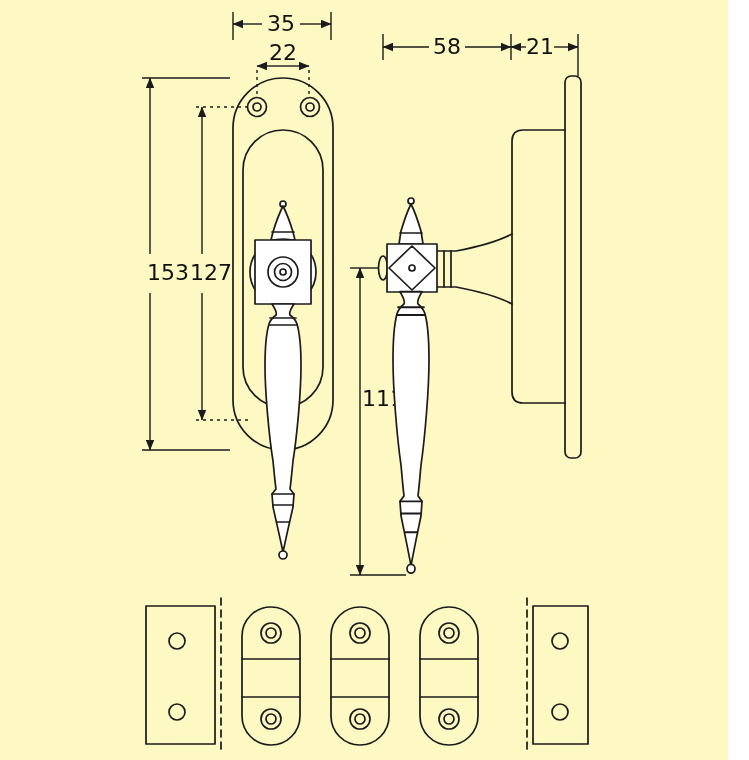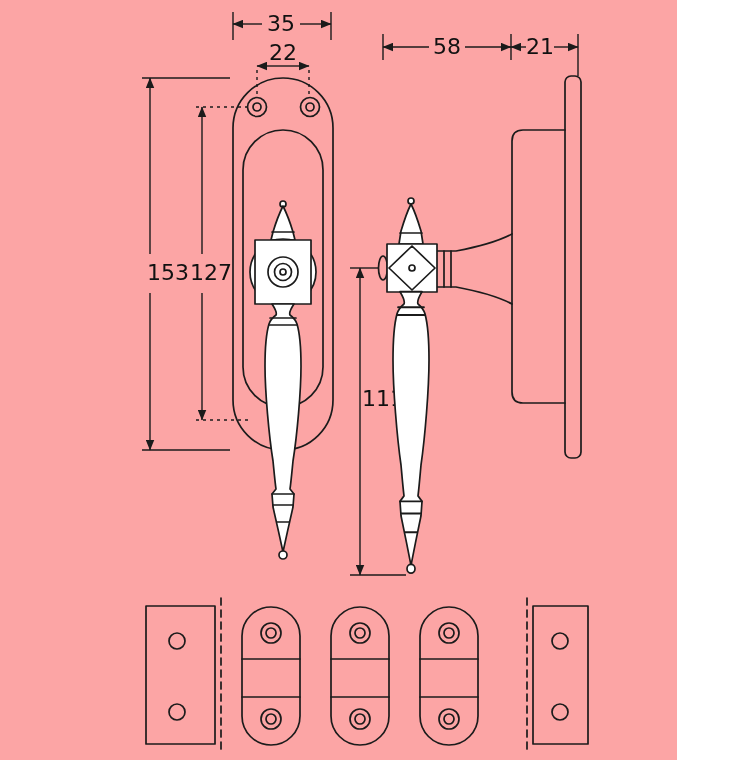--- a/index.html
+++ b/index.html
@@ -2,23 +2,23 @@
 <html><head>
 <meta charset="utf-8">
 <style>
   html, body {
     margin: 0;
     padding: 0;
     background: #ffffff;
   }
   .stage {
     position: relative;
-    width: 677px;
+    width: 728px;
     height: 760px;
-    background: #fca5a5;
+    background: #fef9c3;
     overflow: hidden;
   }
   svg { display: block; }
   .ln   { fill: none;    stroke: #1b1b1b; stroke-width: 1.7; stroke-linecap: round; stroke-linejoin: round; }
   .lnf  { fill: #ffffff; stroke: #1b1b1b; stroke-width: 1.7; stroke-linecap: round; stroke-linejoin: round; }
   .dim  { fill: none;    stroke: #1b1b1b; stroke-width: 1.4; stroke-linecap: butt; }
   .dot  { stroke-dasharray: 3 4; }
   .dash { stroke-dasharray: 7 5; }
   .dimtext {
     font-family: "DejaVu Sans", "Liberation Sans", sans-serif;

